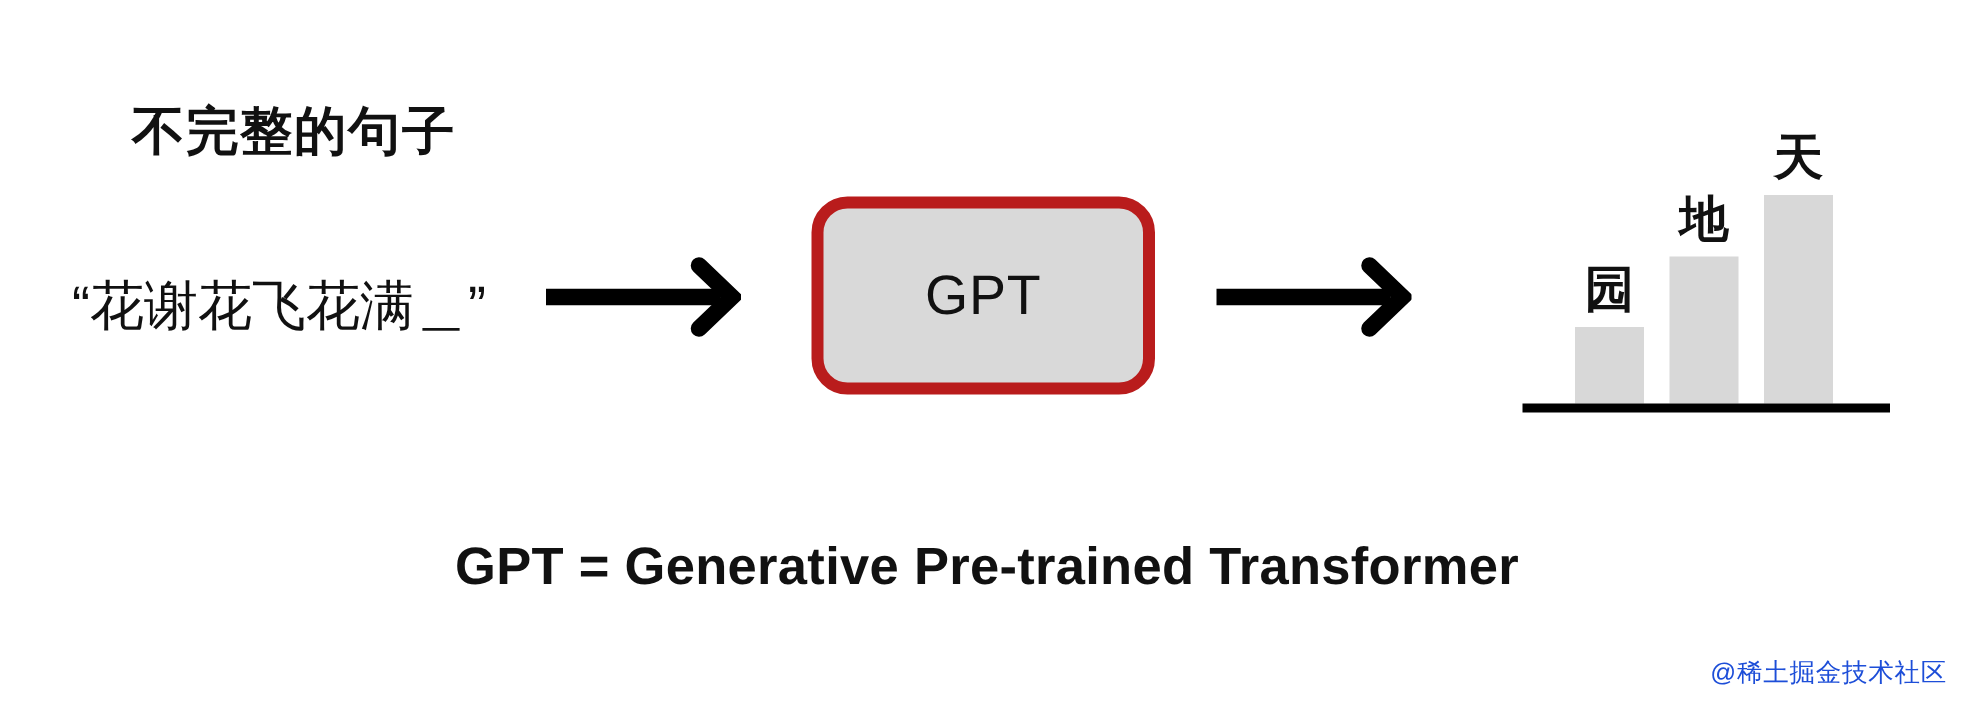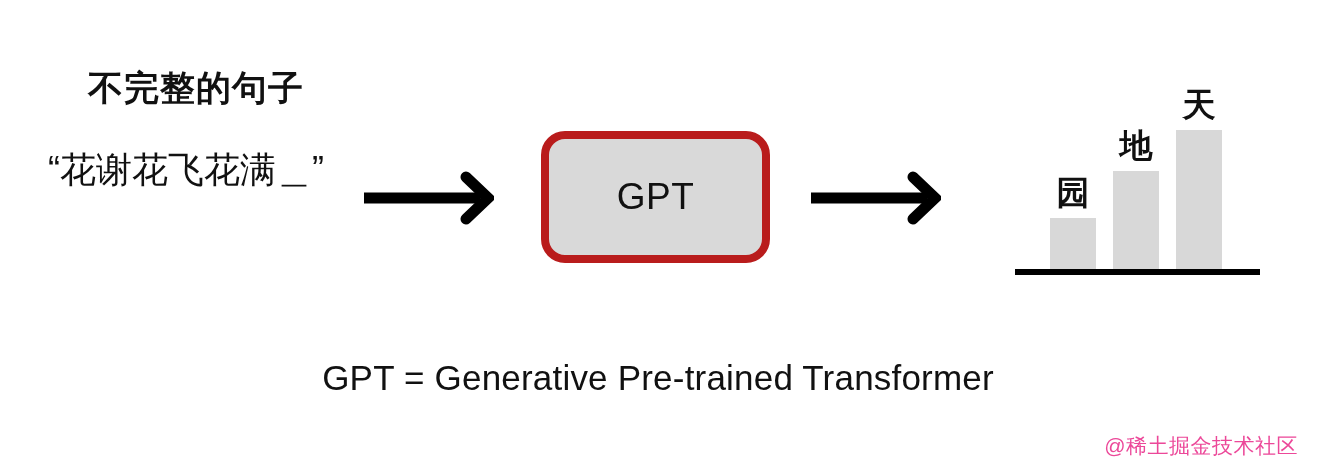--- a/index.html
+++ b/index.html
@@ -27,21 +27,21 @@
     font-size: 35px;
     font-weight: 700;
     letter-spacing: 1px;
     line-height: 1.15;
     white-space: nowrap;
     color: #111111;
   }
   .prompt-sentence {
     position: absolute;
     left: 48px;
-    top: 148px;
+    top: 182px;
     font-size: 36px;
     font-weight: 400;
     letter-spacing: 0px;
     line-height: 1.2;
     white-space: nowrap;
     color: #111111;
   }
 
   
   .arrow {
@@ -111,37 +111,37 @@
   }
 
   
   .caption {
     position: absolute;
     left: 0;
     top: 358px;
     width: 1320px;
     text-align: center;
     font-size: 35px;
-    font-weight: 400;
+    font-weight: 700;
     letter-spacing: 0.2px;
     color: #111111;
   }
   .caption-inner {
     display: inline-block;
     transform: translateX(-2px);
   }
 
   
   .watermark {
     position: absolute;
     right: 22px;
     bottom: 8px;
-    font-size: 21px;
+    font-size: 17px;
     font-weight: 400;
-    color: #ec4899;
+    color: #1d4ed8;
     letter-spacing: 0.5px;
     white-space: nowrap;
   }
 </style>
 </head>
 <body>
 
 <div id="canvas">
 
   <div class="prompt-heading">不完整的句子</div>

